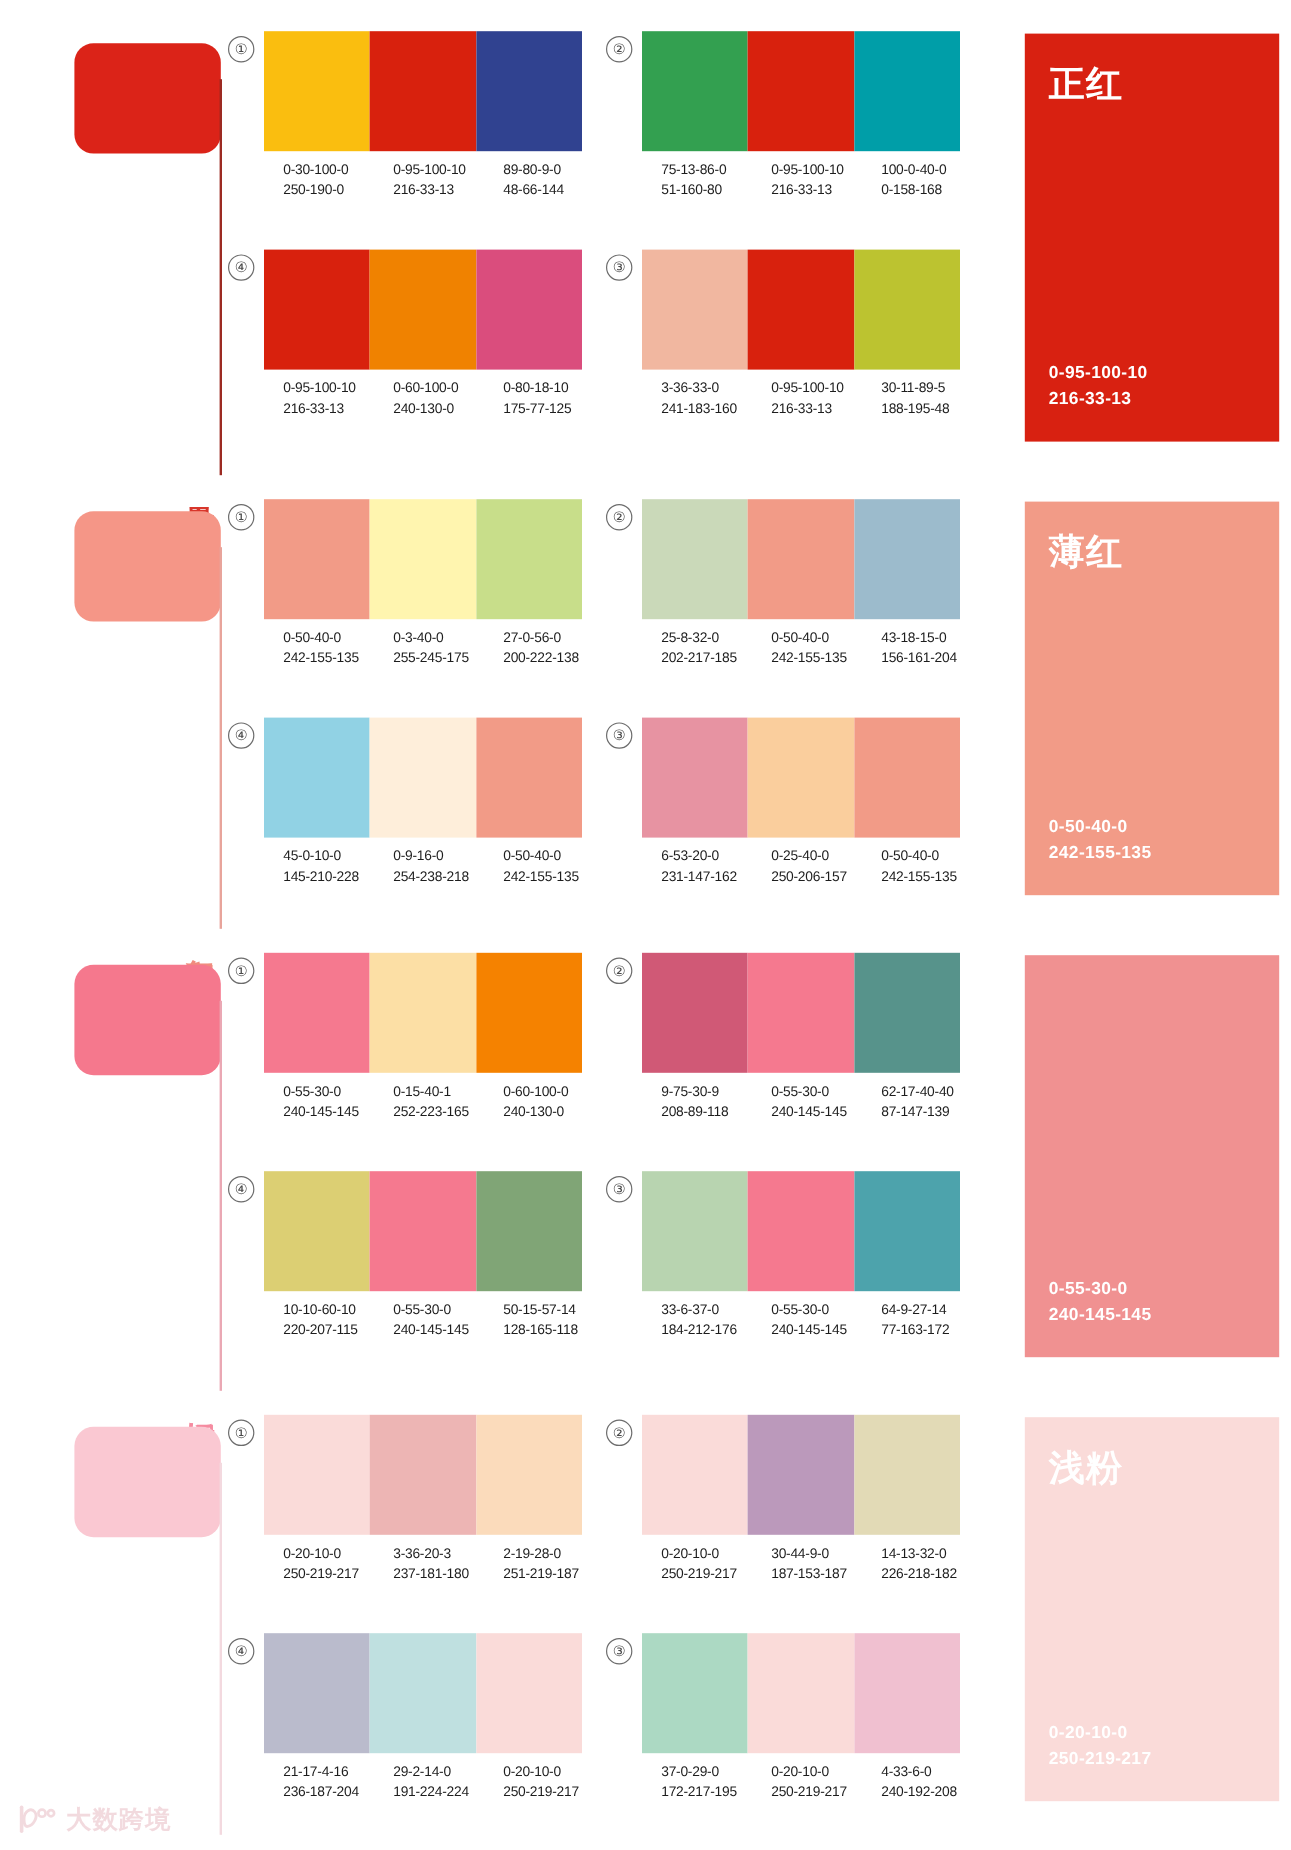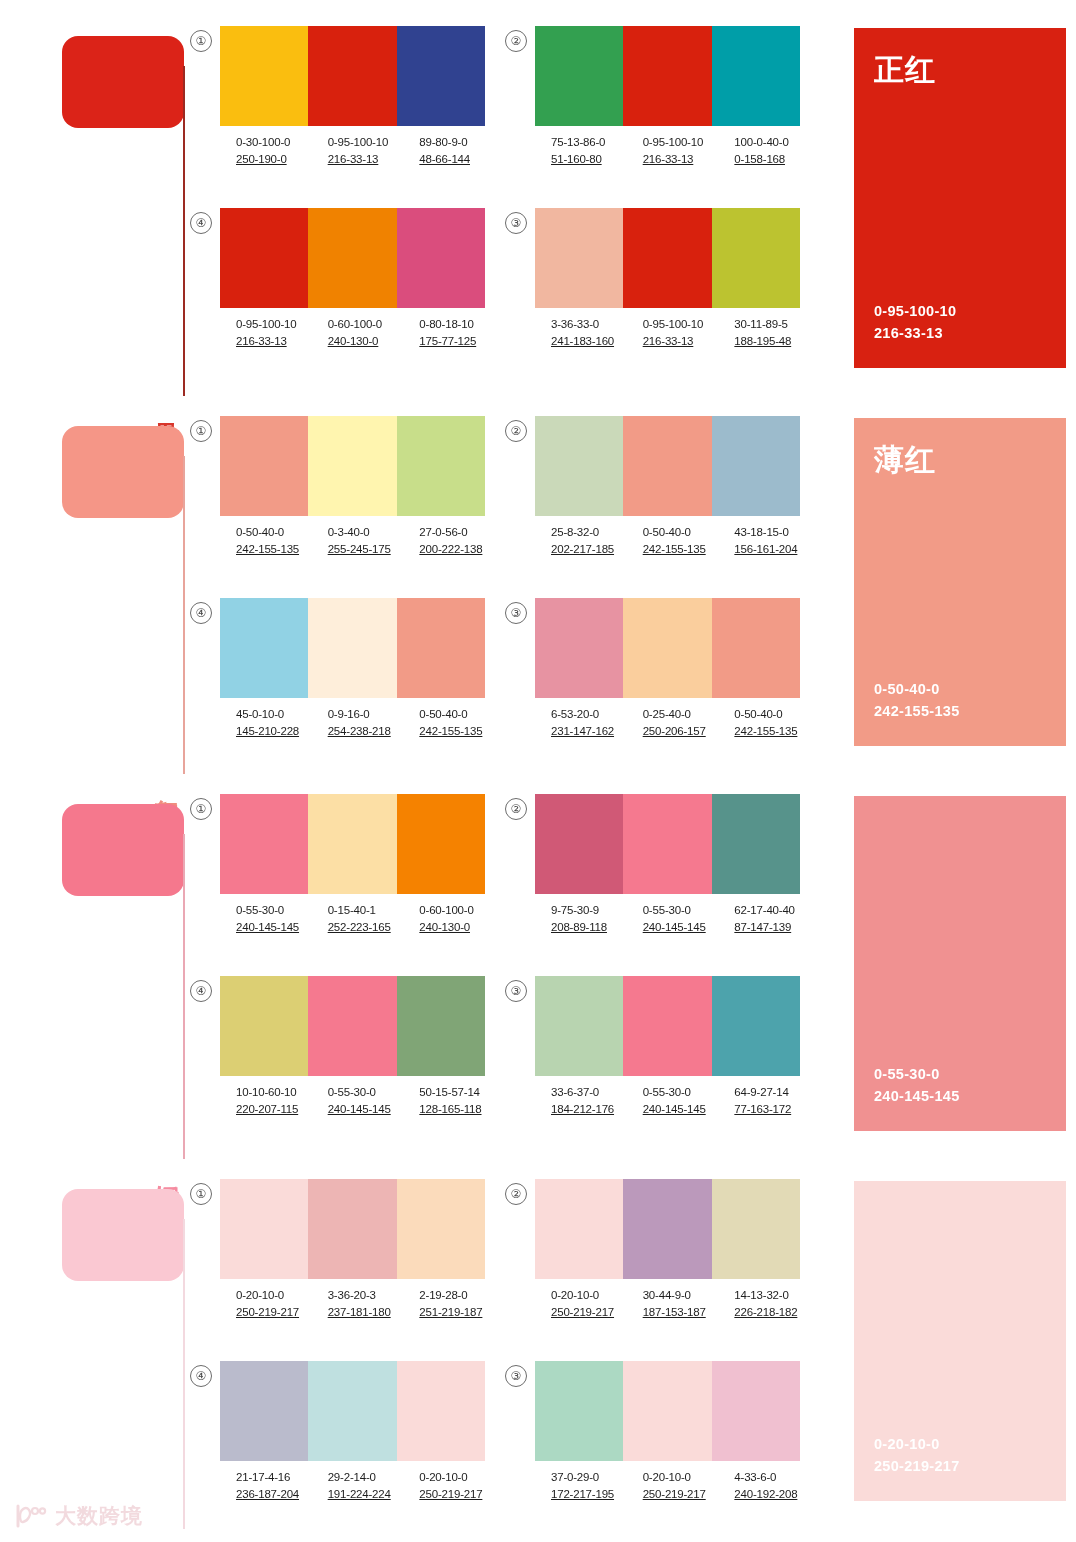--- a/index.html
+++ b/index.html
@@ -78,21 +78,21 @@
   .code-cell {
     flex: 1 1 0;
     font-size: 11.5px;
     line-height: 17px;
     color: #1d1d1d;
     font-family: "Liberation Sans", sans-serif;
     letter-spacing: -0.2px;
     white-space: nowrap;
   }
   .code-cmyk { display: block; }
-  .code-rgb  { display: block; text-decoration: underline; }
+  .code-rgb  { display: block; }
 
   
   .hero {
     position: absolute; left: 854px; top: 10px;
     width: 212px; height: 340px;
     padding: 22px 20px;
   }
   .hero-name {
     font-size: 30px; font-weight: 700; color: #ffffff;
     letter-spacing: 1px;
@@ -531,20 +531,21 @@
                 <span class="code-rgb">250-219-217</span>
               </div>
               <div class="code-cell">
                 <span class="code-cmyk">4-33-6-0</span>
                 <span class="code-rgb">240-192-208</span>
               </div>
             </div>
           </div>
         </div>
         <div class="hero" style="background: rgb(250, 219, 217); height: 320px;">
+          <div class="hero-name">浅粉</div>
           <div class="hero-codes">
             <span>0-20-10-0</span>
             <span>250-219-217</span>
           </div>
         </div>
       </div>
     </div>
 
   <div class="watermark">
     <span class="wm-mark">

